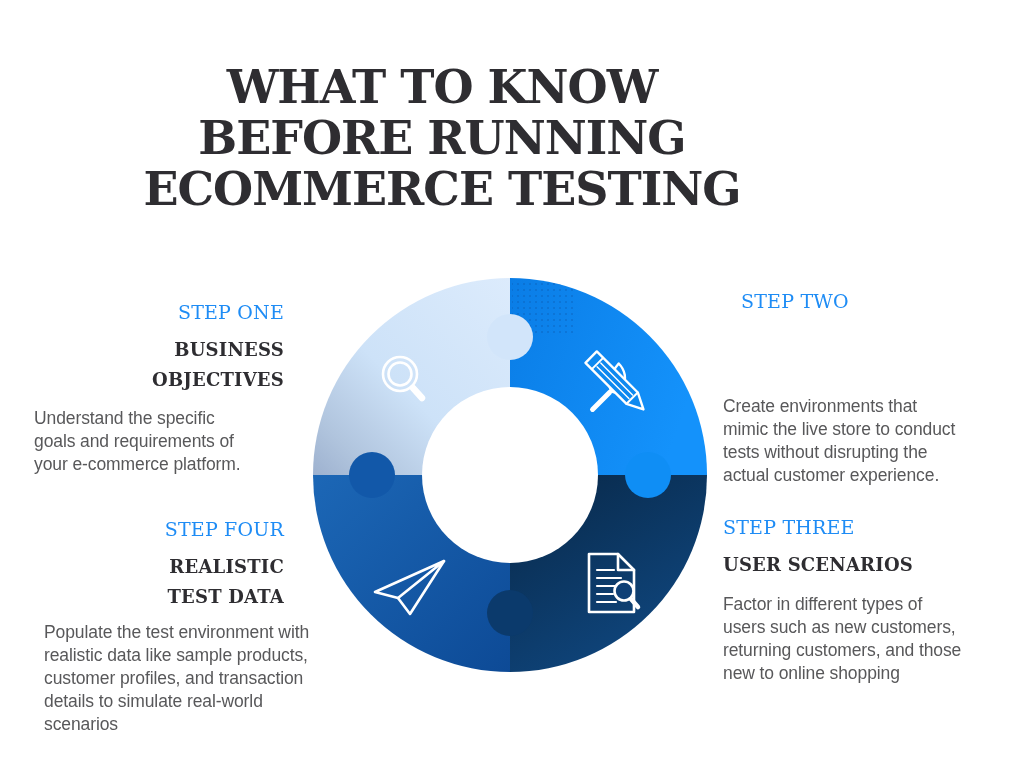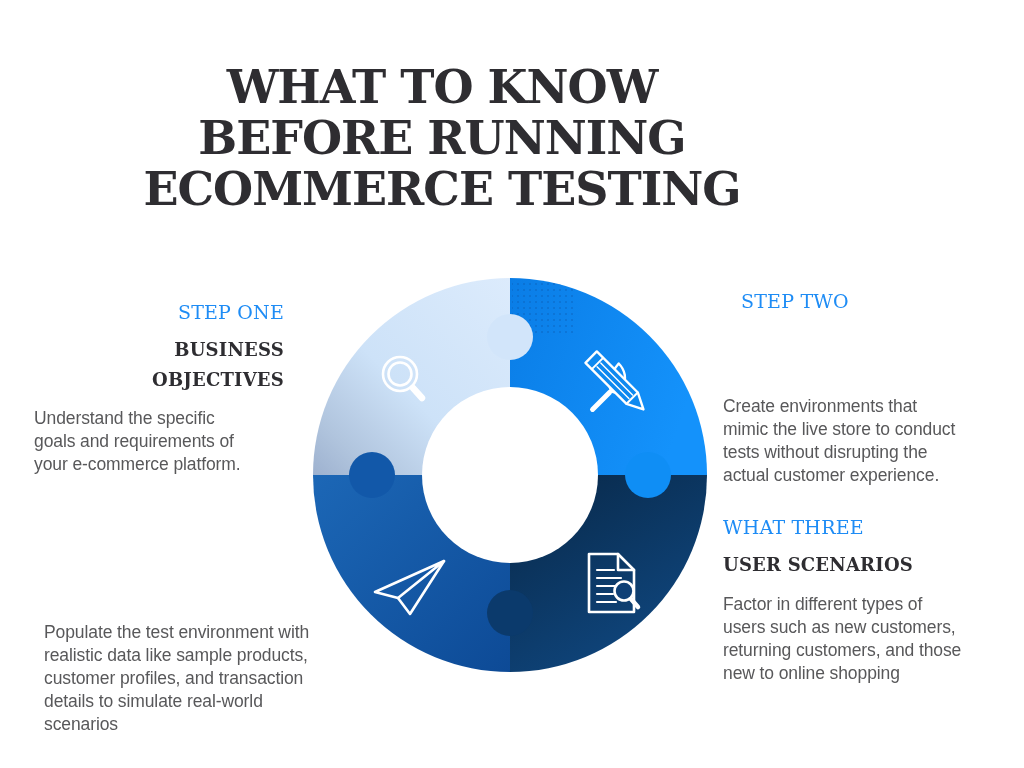--- a/index.html
+++ b/index.html
@@ -155,27 +155,32 @@
 
   <div class="abs s2-head align-left">
     <div class="step-label">STEP TWO</div>
   </div>
   <div class="abs s2-body align-left step-body">Create environments that
 mimic the live store to conduct
 tests without disrupting the
 actual customer experience.</div>
 
   <div class="abs s3-head align-left">
-    <div class="step-label">WHAT THREE</div>
+    <div class="step-label">STEP THREE</div>
     <div class="step-heading">USER SCENARIOS</div>
   </div>
   <div class="abs s3-body align-left step-body">Factor in different types of
 users such as new customers,
 returning customers, and those
 new to online shopping</div>
 
+  <div class="abs s4-head align-right">
+    <div class="step-label">STEP FOUR</div>
+    <div class="step-heading">REALISTIC
+TEST DATA</div>
+  </div>
   <div class="abs s4-body align-left step-body">Populate the test environment with
 realistic data like sample products,
 customer profiles, and transaction
 details to simulate real-world
 scenarios</div>
 
 </div>
 
 </body></html>

